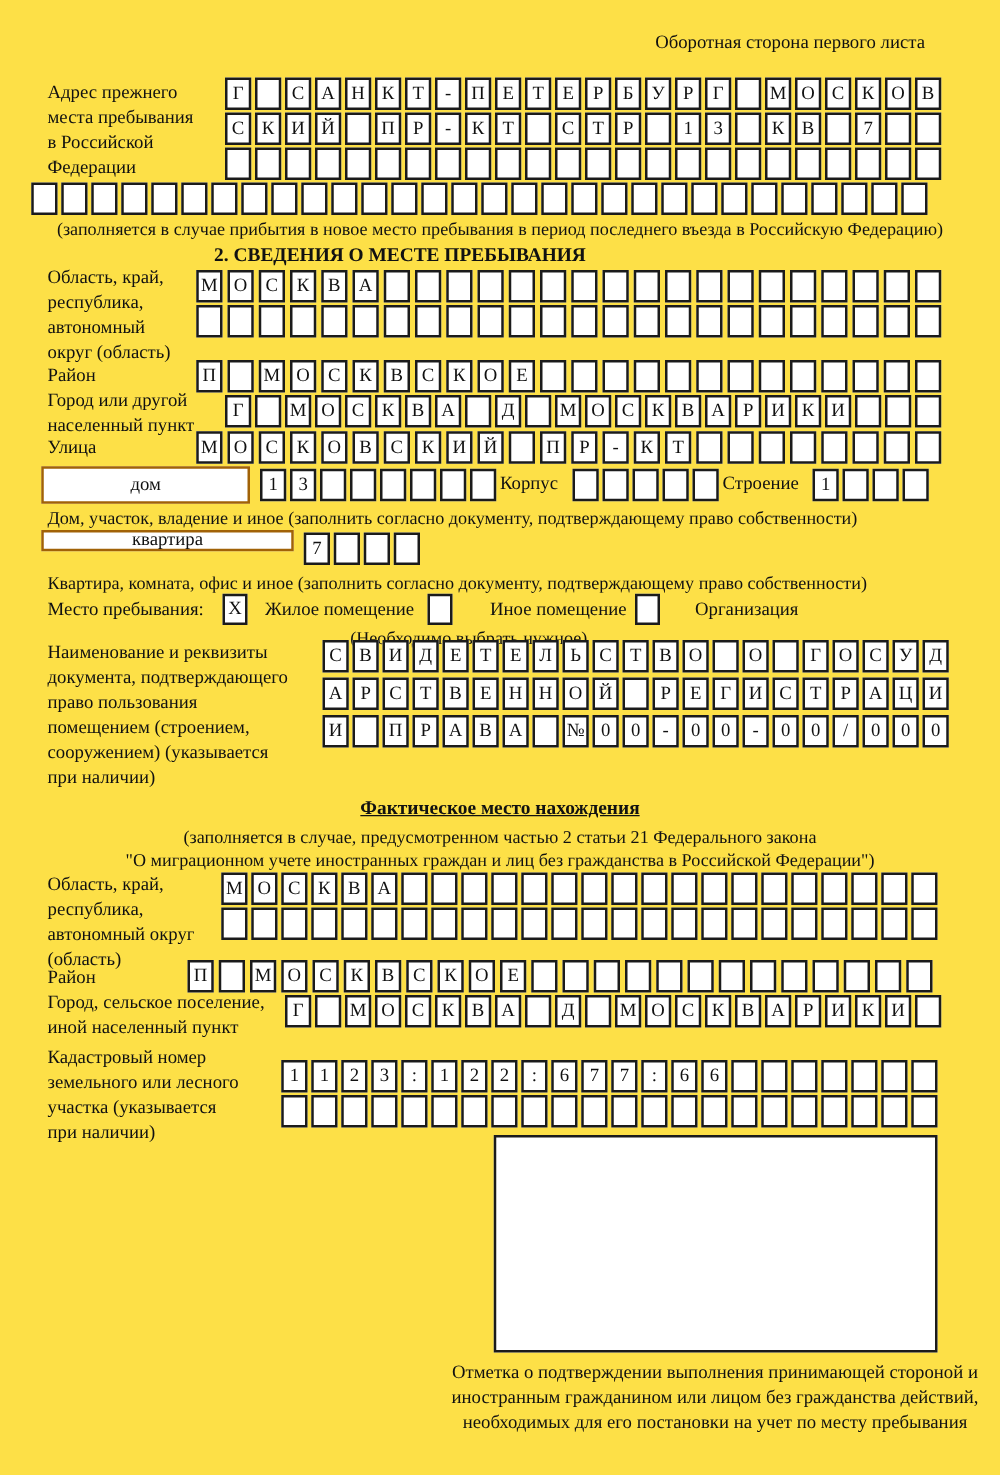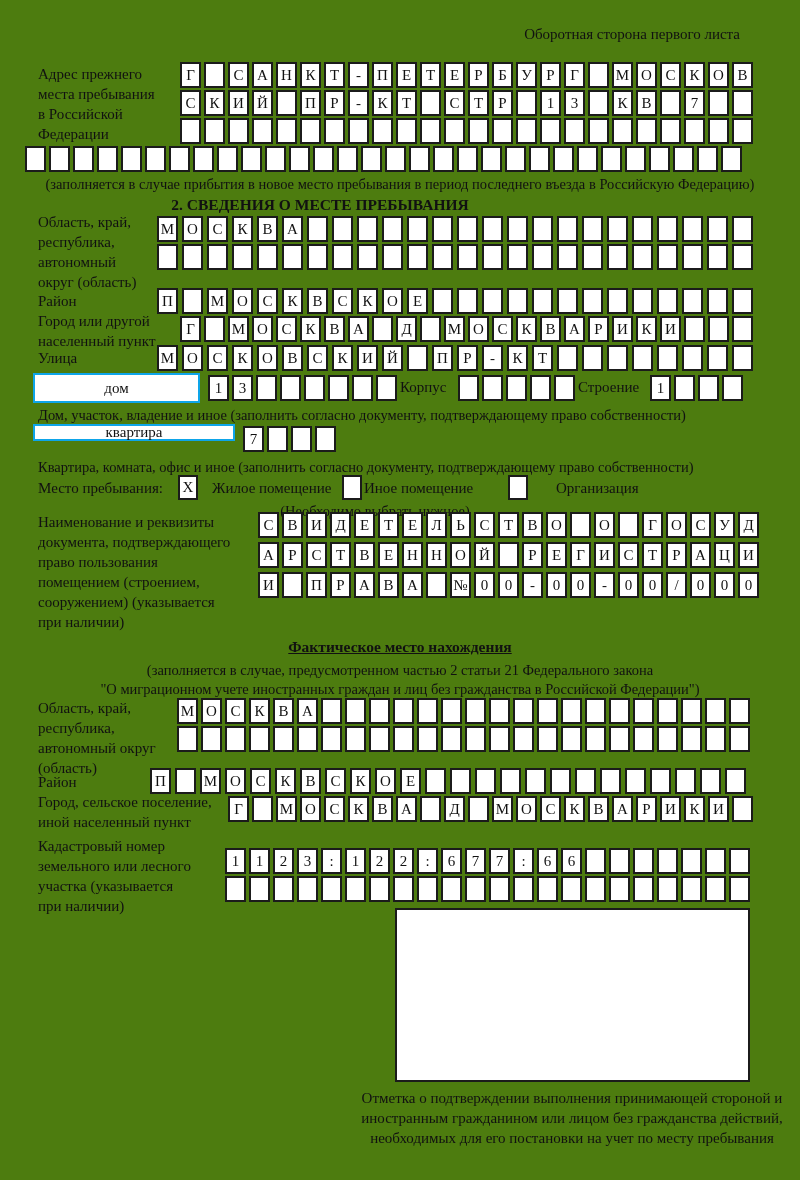--- a/index.html
+++ b/index.html
@@ -1,27 +1,27 @@
 <!DOCTYPE html>
 <html><head>
 <meta charset="utf-8">
 <style>
   html,body{margin:0;padding:0;background:#fff;}
   body{font-family:"Liberation Serif",serif;color:#111;}
-  .sheet{position:relative;width:800px;height:1180px;background:#4d7c0f;overflow:hidden;}
+  .sheet{position:relative;width:800px;height:1180px;background:#fde047;overflow:hidden;}
   .abs{position:absolute;}
   .label{font-size:15px;line-height:20px;white-space:pre-line;}
   .note{font-size:14.5px;line-height:18px;}
   .center{text-align:center;}
   .title{font-weight:bold;font-size:15.5px;}
   .cellrow{display:flex;}
   .cell{box-sizing:border-box;flex:none;width:21px;height:26px;border:2px solid #1b1b1b;margin-right:3px;
         display:flex;align-items:center;justify-content:center;font-size:15px;background:#fff;}
   .p25 .cell{margin-right:4px;}
-  .bigbox{box-sizing:border-box;border:2px solid #0ea5e9;display:flex;align-items:center;justify-content:center;
+  .bigbox{box-sizing:border-box;border:2px solid #a16207;display:flex;align-items:center;justify-content:center;
         font-size:15px;background:#fff;}
   .checkbox{box-sizing:border-box;width:20px;height:25px;border:2px solid #1b1b1b;display:flex;align-items:center;
         justify-content:center;font-size:15px;background:#fff;}
   .stamp{box-sizing:border-box;border:2px solid #1b1b1b;background:#fff;}
 </style>
 </head>
 <body>
 
 <div class="sheet">
 
@@ -321,21 +321,21 @@
       <div class="cell"></div>
       <div class="cell"></div>
       <div class="cell"></div>
     </div>
   <div class="abs note" style="left:38px;top:458px;">Квартира, комната, офис и иное (заполнить согласно документу, подтверждающему право собственности)</div>
 
   <div class="abs label" style="left:38px;top:478px;">Место пребывания:</div>
   <div class="abs checkbox" style="left:178px;top:475px;">X</div>
   <div class="abs label" style="left:212px;top:478px;">Жилое помещение</div>
   <div class="abs checkbox" style="left:342px;top:475px;"></div>
-  <div class="abs label" style="left:364px;top:478px;text-align:right;">Иное помещение</div>
+  <div class="abs label" style="left:392px;top:478px;text-align:right;">Иное помещение</div>
   <div class="abs checkbox" style="left:508px;top:475px;"></div>
   <div class="abs label" style="left:556px;top:478px;">Организация</div>
   <div class="abs note center" style="left:0;top:502px;width:750px;">(Необходимо выбрать нужное)</div>
 
   <div class="abs label" style="left:38px;top:512px;width:215px;">Наименование и реквизиты
 документа, подтверждающего
 право пользования
 помещением (строением,
 сооружением) (указывается
 при наличии)</div>

